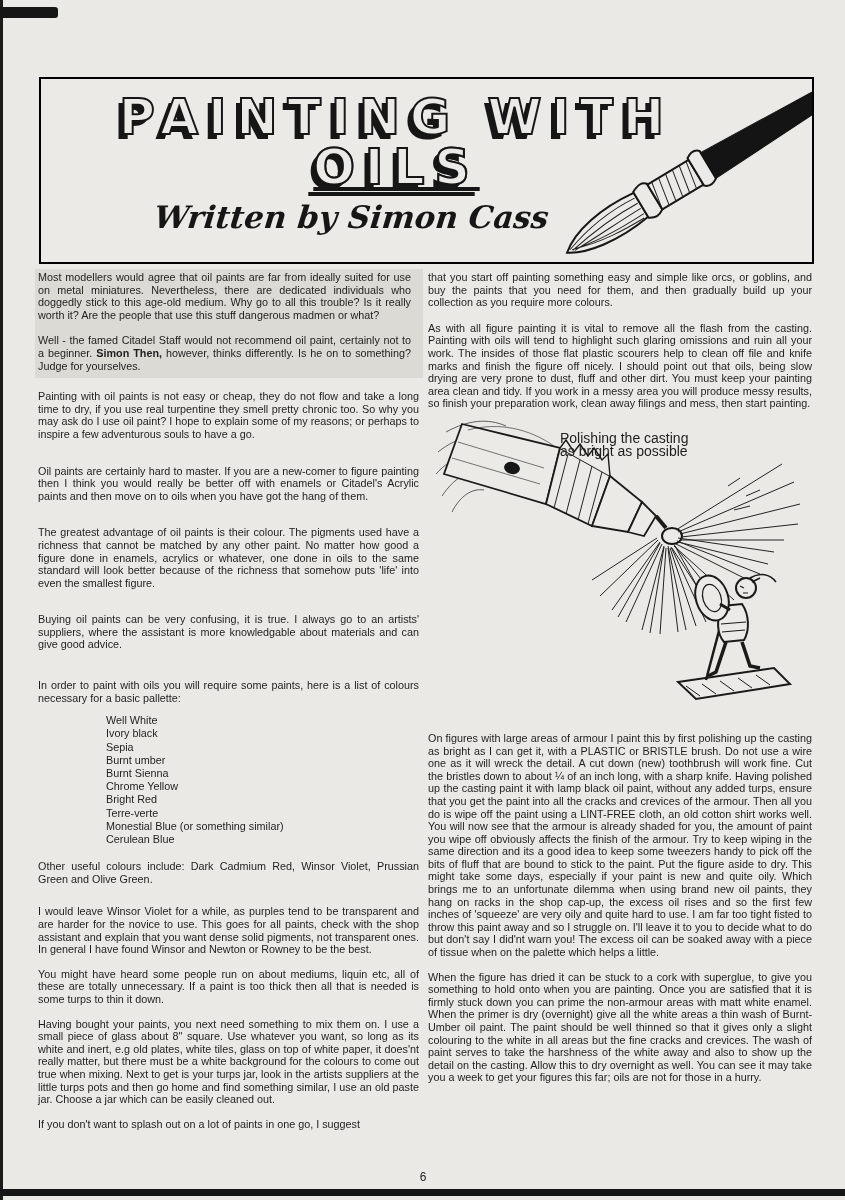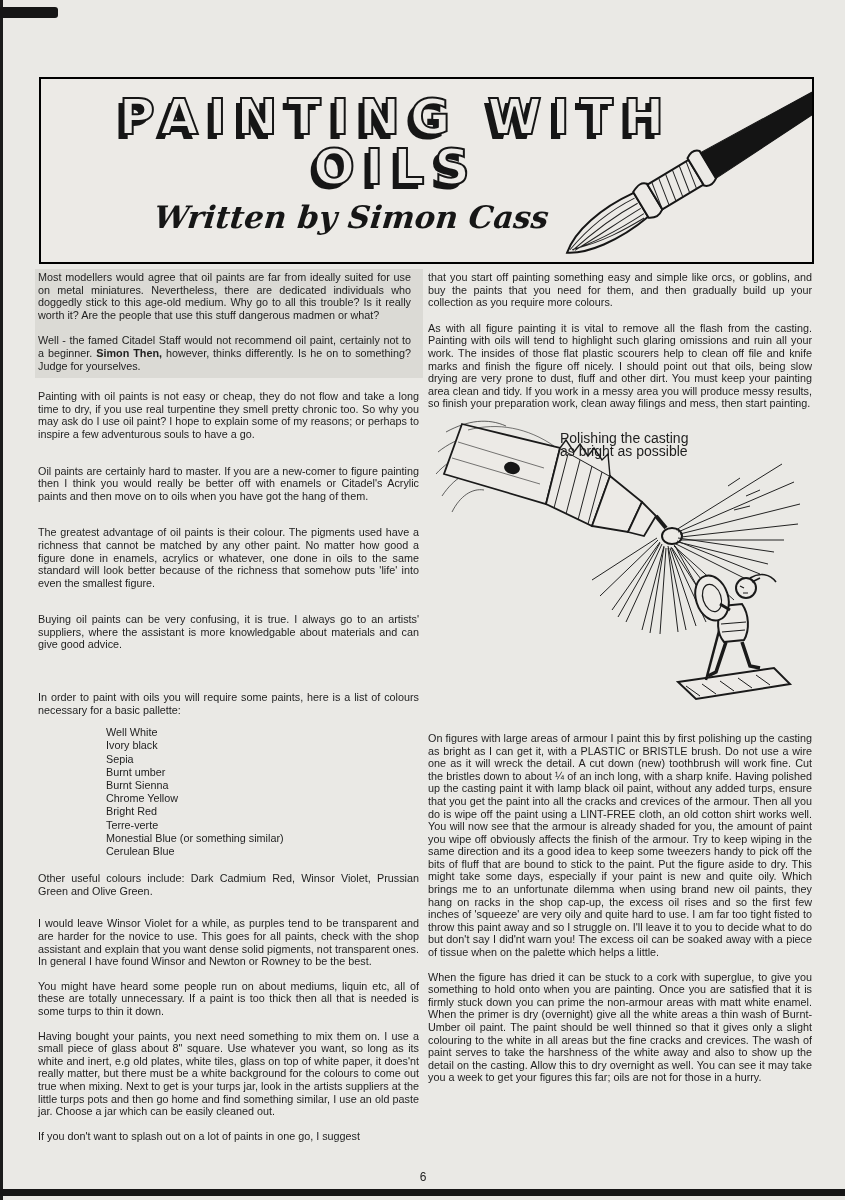--- a/index.html
+++ b/index.html
@@ -18,37 +18,37 @@
     position:absolute; left:39px; top:77px; width:771px; height:183px;
     border:2px solid #000000; background:#eceae6; overflow:hidden;
   }
   .title-line {
     text-align:center; font-family:"DejaVu Sans", sans-serif; font-weight:bold;
     font-size:49px; letter-spacing:10px; line-height:1.02;
     color:#eceae6; -webkit-text-stroke:2px #161616;
     text-shadow:-5px 5px 0 #161616;
   }
   .title-line1 { margin-top:14px; margin-right:60px; }
-  .title-line2 { margin-right:60px; }
+  .title-line2 { margin-right:60px;text-decoration:underline; }
   .byline {
     margin-top:6px; text-align:center; margin-right:150px;
     font-family:"DejaVu Serif", serif; font-style:italic; font-weight:bold;
     font-size:31px; transform:skewX(-6deg); color:#161616;
   }
   .brush-svg { position:absolute; right:-6px; top:-4px; }
 
   
   .col { position:absolute; top:271px; font-size:10.8px; line-height:12.6px; }
   .col-left  { left:38px;  width:381px; }
   .col-right { left:428px; width:384px; }
   .para { margin:0 0 13px 0; text-align:justify; }
   .intro-box { background:#dbdad5; padding:2px 12px 6px 3px; margin:-2px -4px 12px -3px; }
   .intro-box .para:last-child { margin-bottom:0; }
   .b { font-weight:bold; }
-  .mb24 { margin-bottom:24px; } .mb28 { margin-bottom:40px; }
+  .mb24 { margin-bottom:24px; } .mb28 { margin-bottom:28px; }
   .mb10 { margin-bottom:10px; } .mb20 { margin-bottom:20px; }
   .mb12 { margin-bottom:12px; } .mb0 { margin-bottom:0; }
   .palette-list { margin:0 0 14px 68px; line-height:13.2px; }
   .palette-item { white-space:nowrap; }
 
   
   .illustration { position:relative; width:384px; height:312px; margin:2px 0 8px 0; }
   .illustration svg { position:absolute; left:0; top:0; }
   .ill-caption { position:absolute; left:132px; top:20px; width:180px; line-height:13.5px; font-size:14px; }
 

